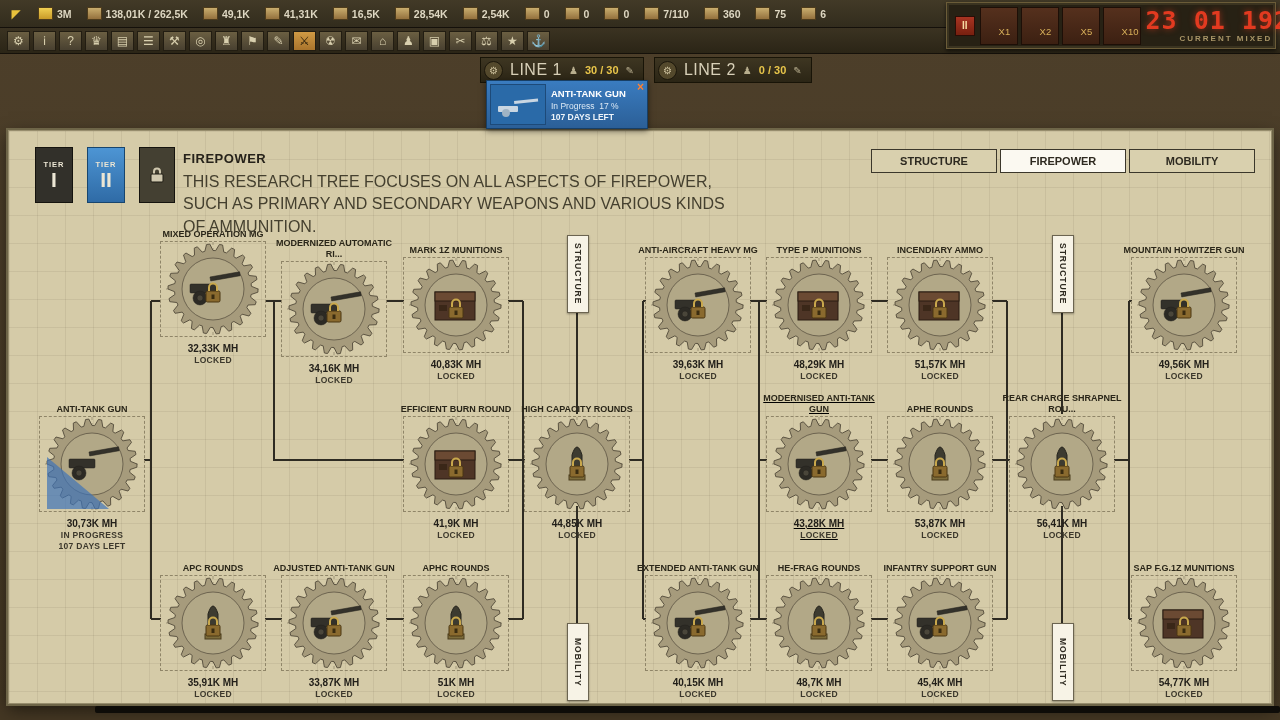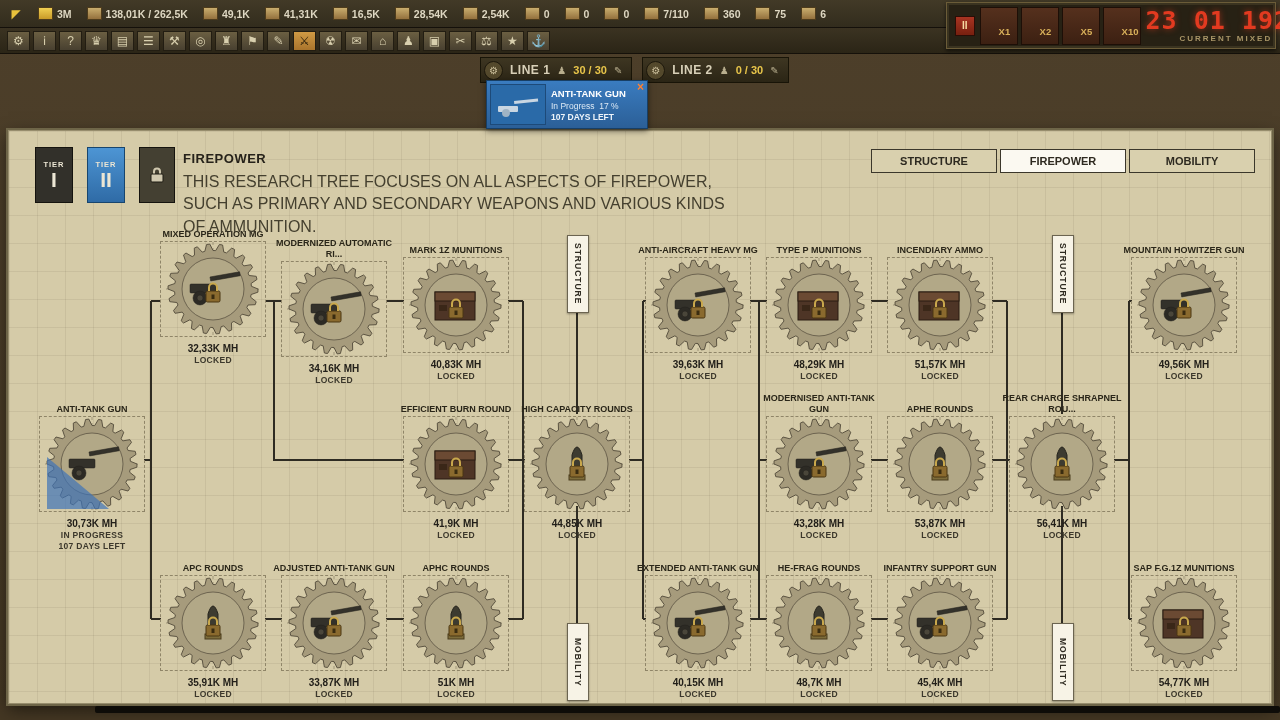--- a/index.html
+++ b/index.html
@@ -13,29 +13,29 @@
   .res-icon.accent{background:linear-gradient(#f0cf52,#c89a28)}
   .res-val{font-size:10.5px;font-weight:bold;color:#ded7c2;white-space:nowrap}
   
   .bar2{position:absolute;top:28px;left:0;right:0;height:25px;background:linear-gradient(#3b3322,#2b2516);border-bottom:1px solid #15110a;display:flex;align-items:center;padding:0 7px;gap:3px;z-index:3}
   .tb-btn{width:23px;height:20px;background:linear-gradient(#6b5f42,#484030);border:1px solid #221d12;color:#d8cfae;font-size:12px;line-height:18px;padding:0;display:flex;align-items:center;justify-content:center;cursor:pointer}
   .tb-btn.active{background:linear-gradient(#d09a44,#a9742c);color:#241a08}
   
   .date-panel{position:absolute;top:2px;right:4px;width:330px;height:47px;background:#272114;border:1px solid #6b5c38;box-shadow:inset 0 0 0 2px #3a3320,0 2px 4px rgba(0,0,0,.6);display:flex;align-items:center;padding:2px 10px 2px 8px;gap:5px;z-index:6;box-sizing:border-box}
   .pause-btn{width:24px;height:20px;background:linear-gradient(#a83422,#77200f);border:1px solid #2a0d06;color:#f7dca3;font-weight:bold;font-size:10px;cursor:pointer}
   .speed-list{display:flex;gap:3px}
-  .speed-btn{width:27px;height:36px;background:linear-gradient(#55301d,#3c2012);border:1px solid #1d0f07;color:#d8b05a;font-weight:bold;font-size:9.5px;cursor:pointer;padding:18px}
+  .speed-btn{width:27px;height:36px;background:linear-gradient(#55301d,#3c2012);border:1px solid #1d0f07;color:#d8b05a;font-weight:normal;font-size:9.5px;cursor:pointer;padding:18px}
   .dp-right{margin-left:auto;text-align:center}
   .date-digits{font-family:"DejaVu Sans Mono",monospace;font-weight:bold;font-size:25px;line-height:25px;color:#e23a20;text-shadow:0 0 6px rgba(226,58,32,.6);letter-spacing:1px;white-space:nowrap}
   .date-label{font-size:8px;font-weight:bold;color:#a89567;letter-spacing:2px;margin-top:1px}
   
   .prod-bar{position:absolute;top:57px;left:480px;display:flex;gap:10px;z-index:4}
   .prod-line{display:flex;align-items:center;gap:7px;background:linear-gradient(#3e3622,#2b2515);border:1px solid #181407;padding:2px 9px 2px 3px;height:20px}
   .prod-circle{width:17px;height:17px;border-radius:50%;background:#54492c;border:1px solid #1d180c;color:#cfc39f;font-size:10px;display:flex;align-items:center;justify-content:center}
-  .prod-label{font-size:12px;font-weight:bold;color:#d8d0b8;letter-spacing:.5px}
+  .prod-label{font-size:16px;font-weight:normal;color:#d8d0b8;letter-spacing:.5px}
   .prod-glyph{font-size:10px;color:#b8ae8e}
   .prod-count{font-size:11px;font-weight:bold;color:#e8c54a}
   
   .prod-card{position:absolute;top:80px;left:486px;width:160px;height:47px;background:linear-gradient(#3a7cc0,#2b5f97);border:1px solid #173f66;display:flex;align-items:center;z-index:5;box-shadow:0 2px 6px rgba(0,0,0,.5)}
   .card-img{width:54px;height:39px;margin:3px;background:#2a6aa8;border:1px solid #1d4a79;display:flex;align-items:center;justify-content:center;flex:none}
   .card-text{padding:2px 4px 2px 2px;overflow:hidden}
   .card-title{font-size:9.5px;font-weight:bold;color:#ffffff;white-space:nowrap}
   .card-line{font-size:8.5px;color:#dce9f5;margin-top:2px}
   .card-days{font-size:8.5px;font-weight:bold;color:#eef4fa;margin-top:1px}
   .card-close{position:absolute;top:0px;right:3px;color:#ff8030;font-size:12px;font-weight:bold;cursor:pointer;line-height:12px}
@@ -498,21 +498,21 @@
               <g>
                 <rect x="40" y="49" width="14" height="11" rx="1.5" fill="#8a6a2e" stroke="#4a3713"></rect>
                 <path d="M43,49 v-3.5 a4,4 0 0 1 8,0 v3.5" fill="none" stroke="#c9a84c" stroke-width="2"></path>
                 <rect x="45.5" y="52.5" width="3" height="4.5" fill="#3a2c10"></rect>
               </g>
             </svg>
           </div>
           <div class="node-cost">44,85K MH</div>
           <div class="node-status">LOCKED</div>
         </div>
-        <div class="node" style="left: 745px; top: 253px;">
+        <div class="node" style="left: 745px; top: 253px; text-decoration: underline;">
           <div class="node-name">MODERNISED ANTI-TANK GUN</div>
           <div class="gearbox">
             <svg width="94" height="94" viewBox="0 0 94 94">
               <line class="cross" x1="47" y1="0" x2="47" y2="94"></line>
               <line class="cross" x1="0" y1="47" x2="94" y2="47"></line>
               <path d="M92.0,47.0L91.9,50.2L85.1,52.5L84.6,55.2L90.2,59.7L89.2,62.7L82.0,63.0L80.8,65.5L84.9,71.3L83.0,74.0L76.1,72.2L74.2,74.2L76.5,81.0L74.0,83.0L67.8,79.4L65.5,80.8L65.7,87.9L62.7,89.2L57.8,83.9L55.2,84.6L53.4,91.5L50.2,91.9L47.0,85.5L44.3,85.4L40.6,91.5L37.4,91.0L36.2,83.9L33.5,83.1L28.3,87.9L25.4,86.5L26.2,79.4L23.9,77.8L17.5,81.0L15.2,78.8L17.9,72.2L16.2,70.1L9.1,71.3L7.5,68.6L12.0,63.0L10.9,60.5L3.8,59.7L3.0,56.6L8.9,52.5L8.6,49.7L2.0,47.0L2.1,43.8L8.9,41.5L9.4,38.8L3.8,34.3L4.8,31.3L12.0,31.0L13.2,28.5L9.1,22.7L11.0,20.0L17.9,21.8L19.8,19.8L17.5,13.0L20.0,11.0L26.2,14.6L28.5,13.2L28.3,6.1L31.3,4.8L36.2,10.1L38.8,9.4L40.6,2.5L43.8,2.1L47.0,8.5L49.7,8.6L53.4,2.5L56.6,3.0L57.8,10.1L60.5,10.9L65.7,6.1L68.6,7.5L67.8,14.6L70.1,16.2L76.5,13.0L78.8,15.2L76.1,21.8L77.8,23.9L84.9,22.7L86.5,25.4L82.0,31.0L83.1,33.5L90.2,34.3L91.0,37.4L85.1,41.5L85.4,44.3Z" fill="#a69b7c" stroke="#5c5442" stroke-width="1"></path>
               <circle cx="47" cy="47" r="31" fill="#b2a887" stroke="#6d6450" stroke-width="1"></circle>
               <g fill="#33312a" stroke="#23211c" stroke-width="0.5">
                 <rect x="24" y="42" width="26" height="9" rx="1"></rect>
                 <rect x="44" y="35" width="30" height="4" transform="rotate(-10 44 35)"></rect>

